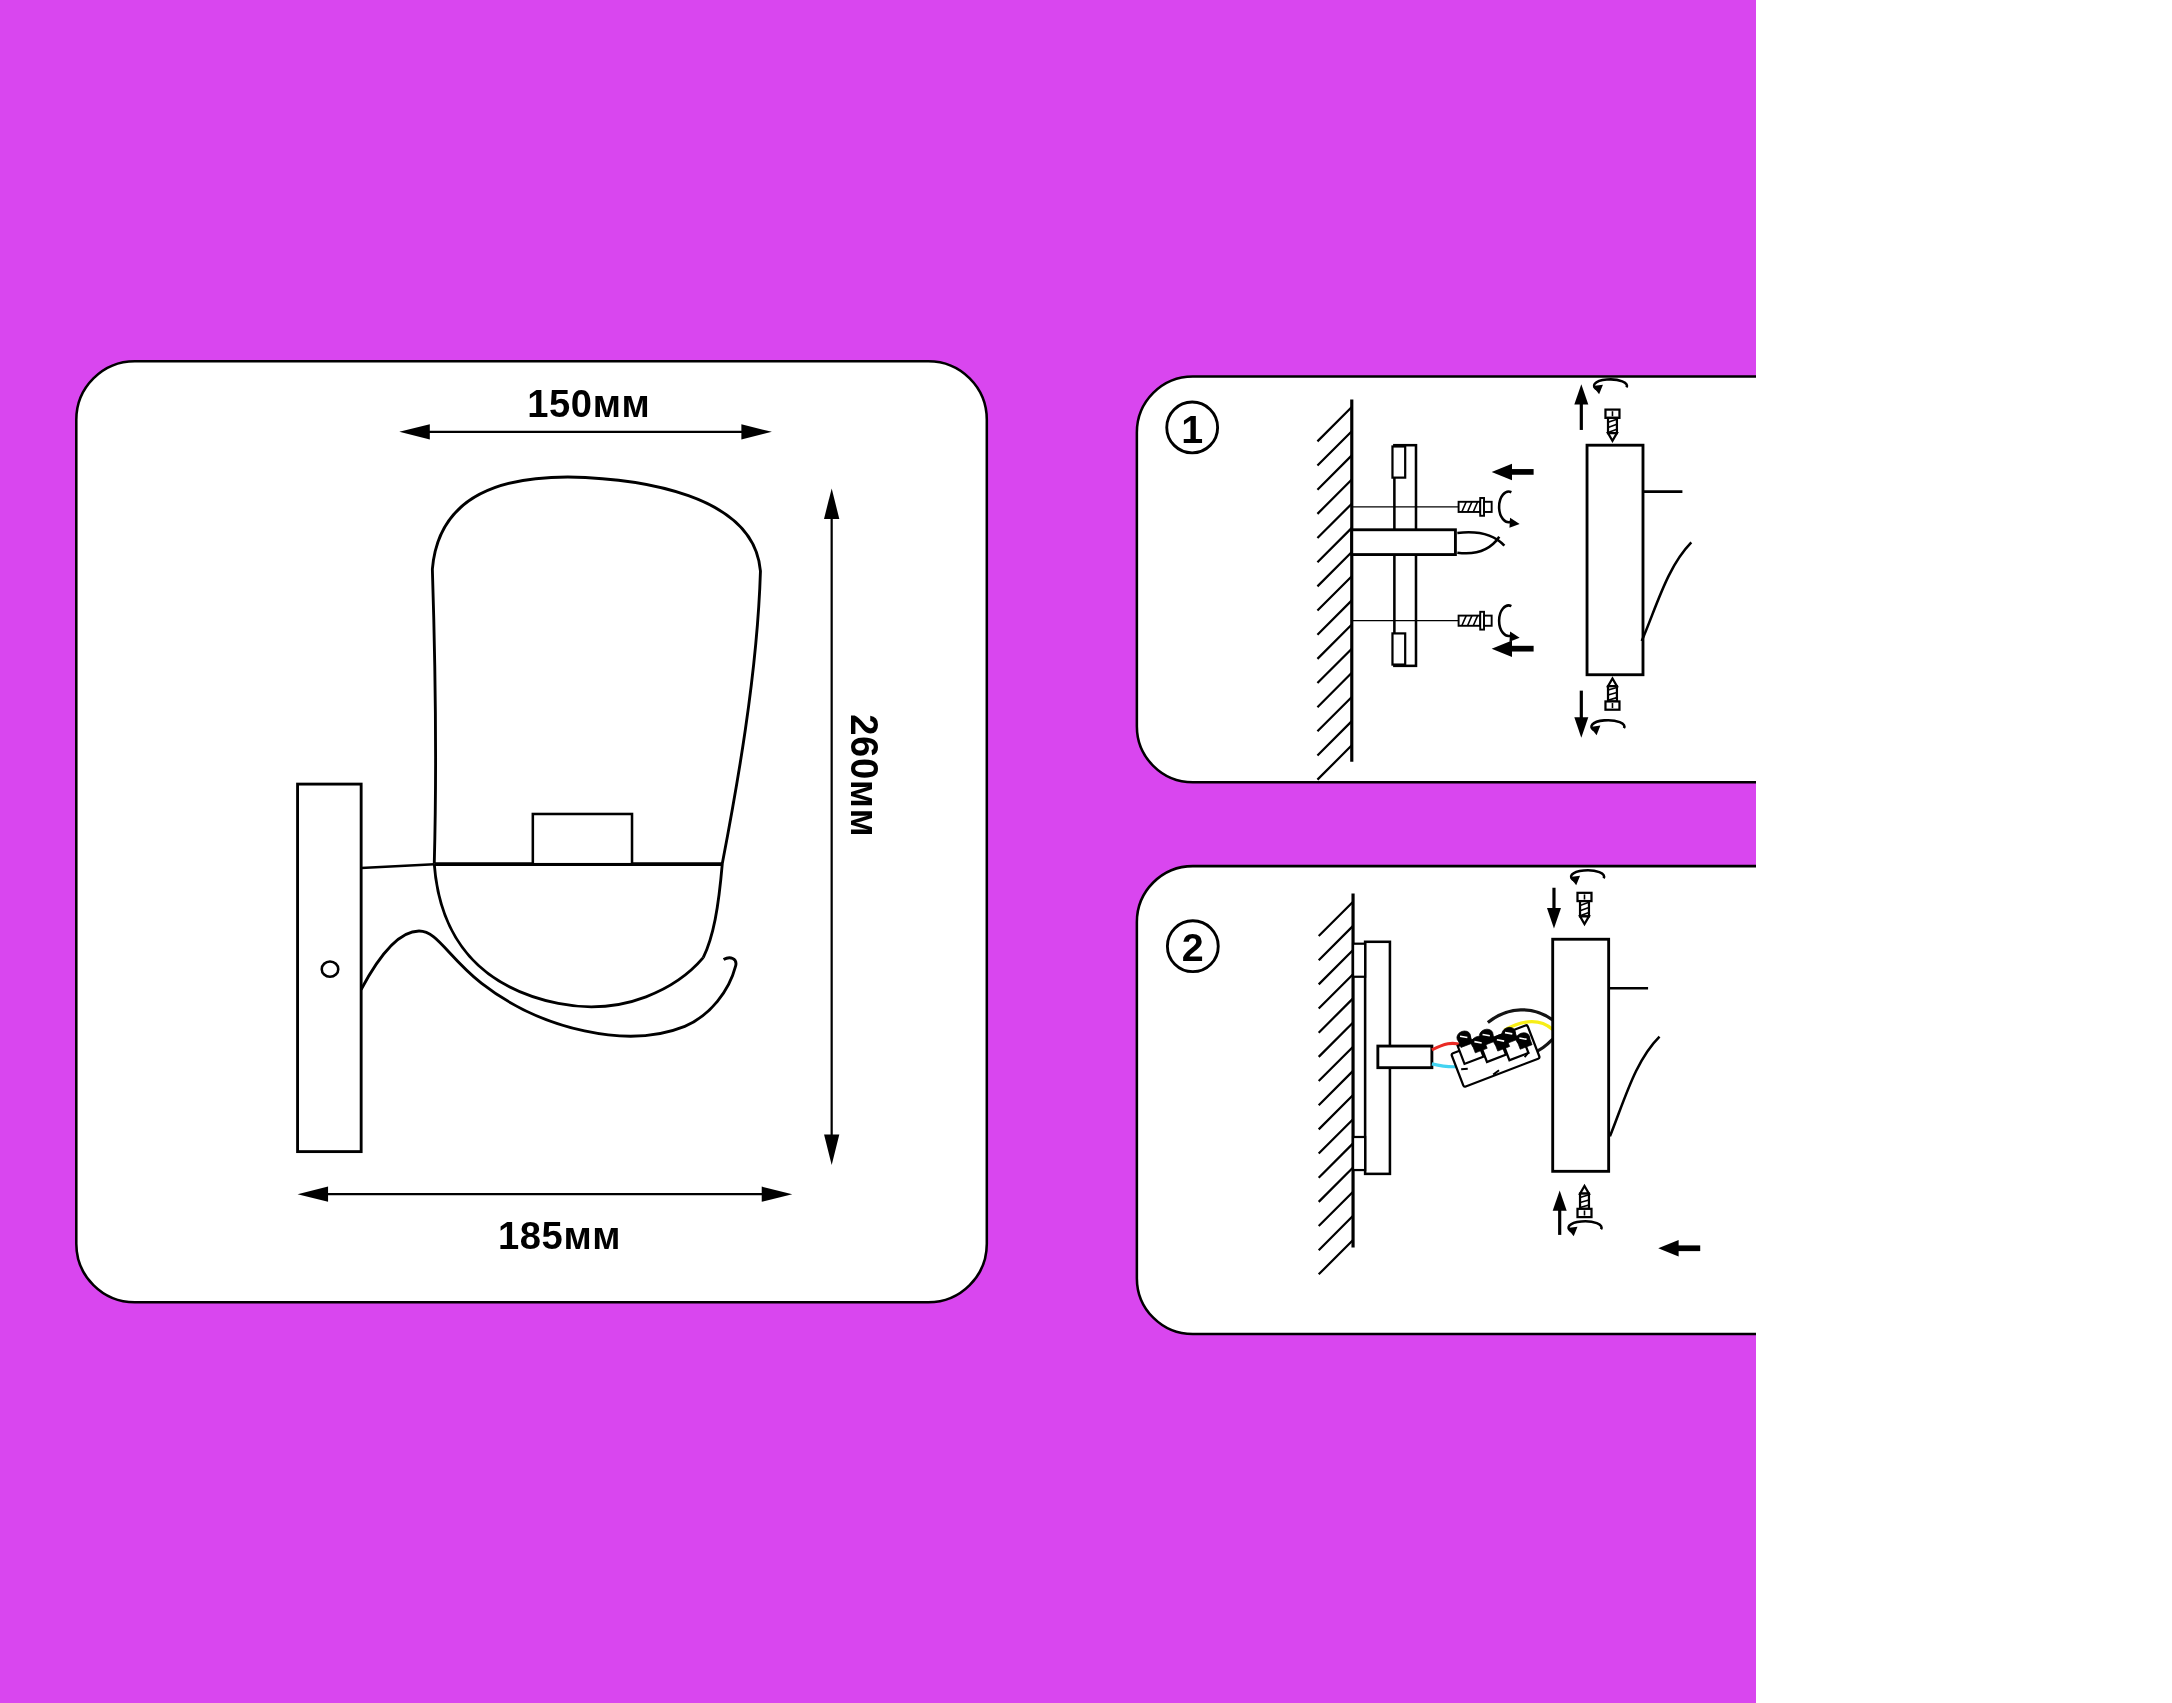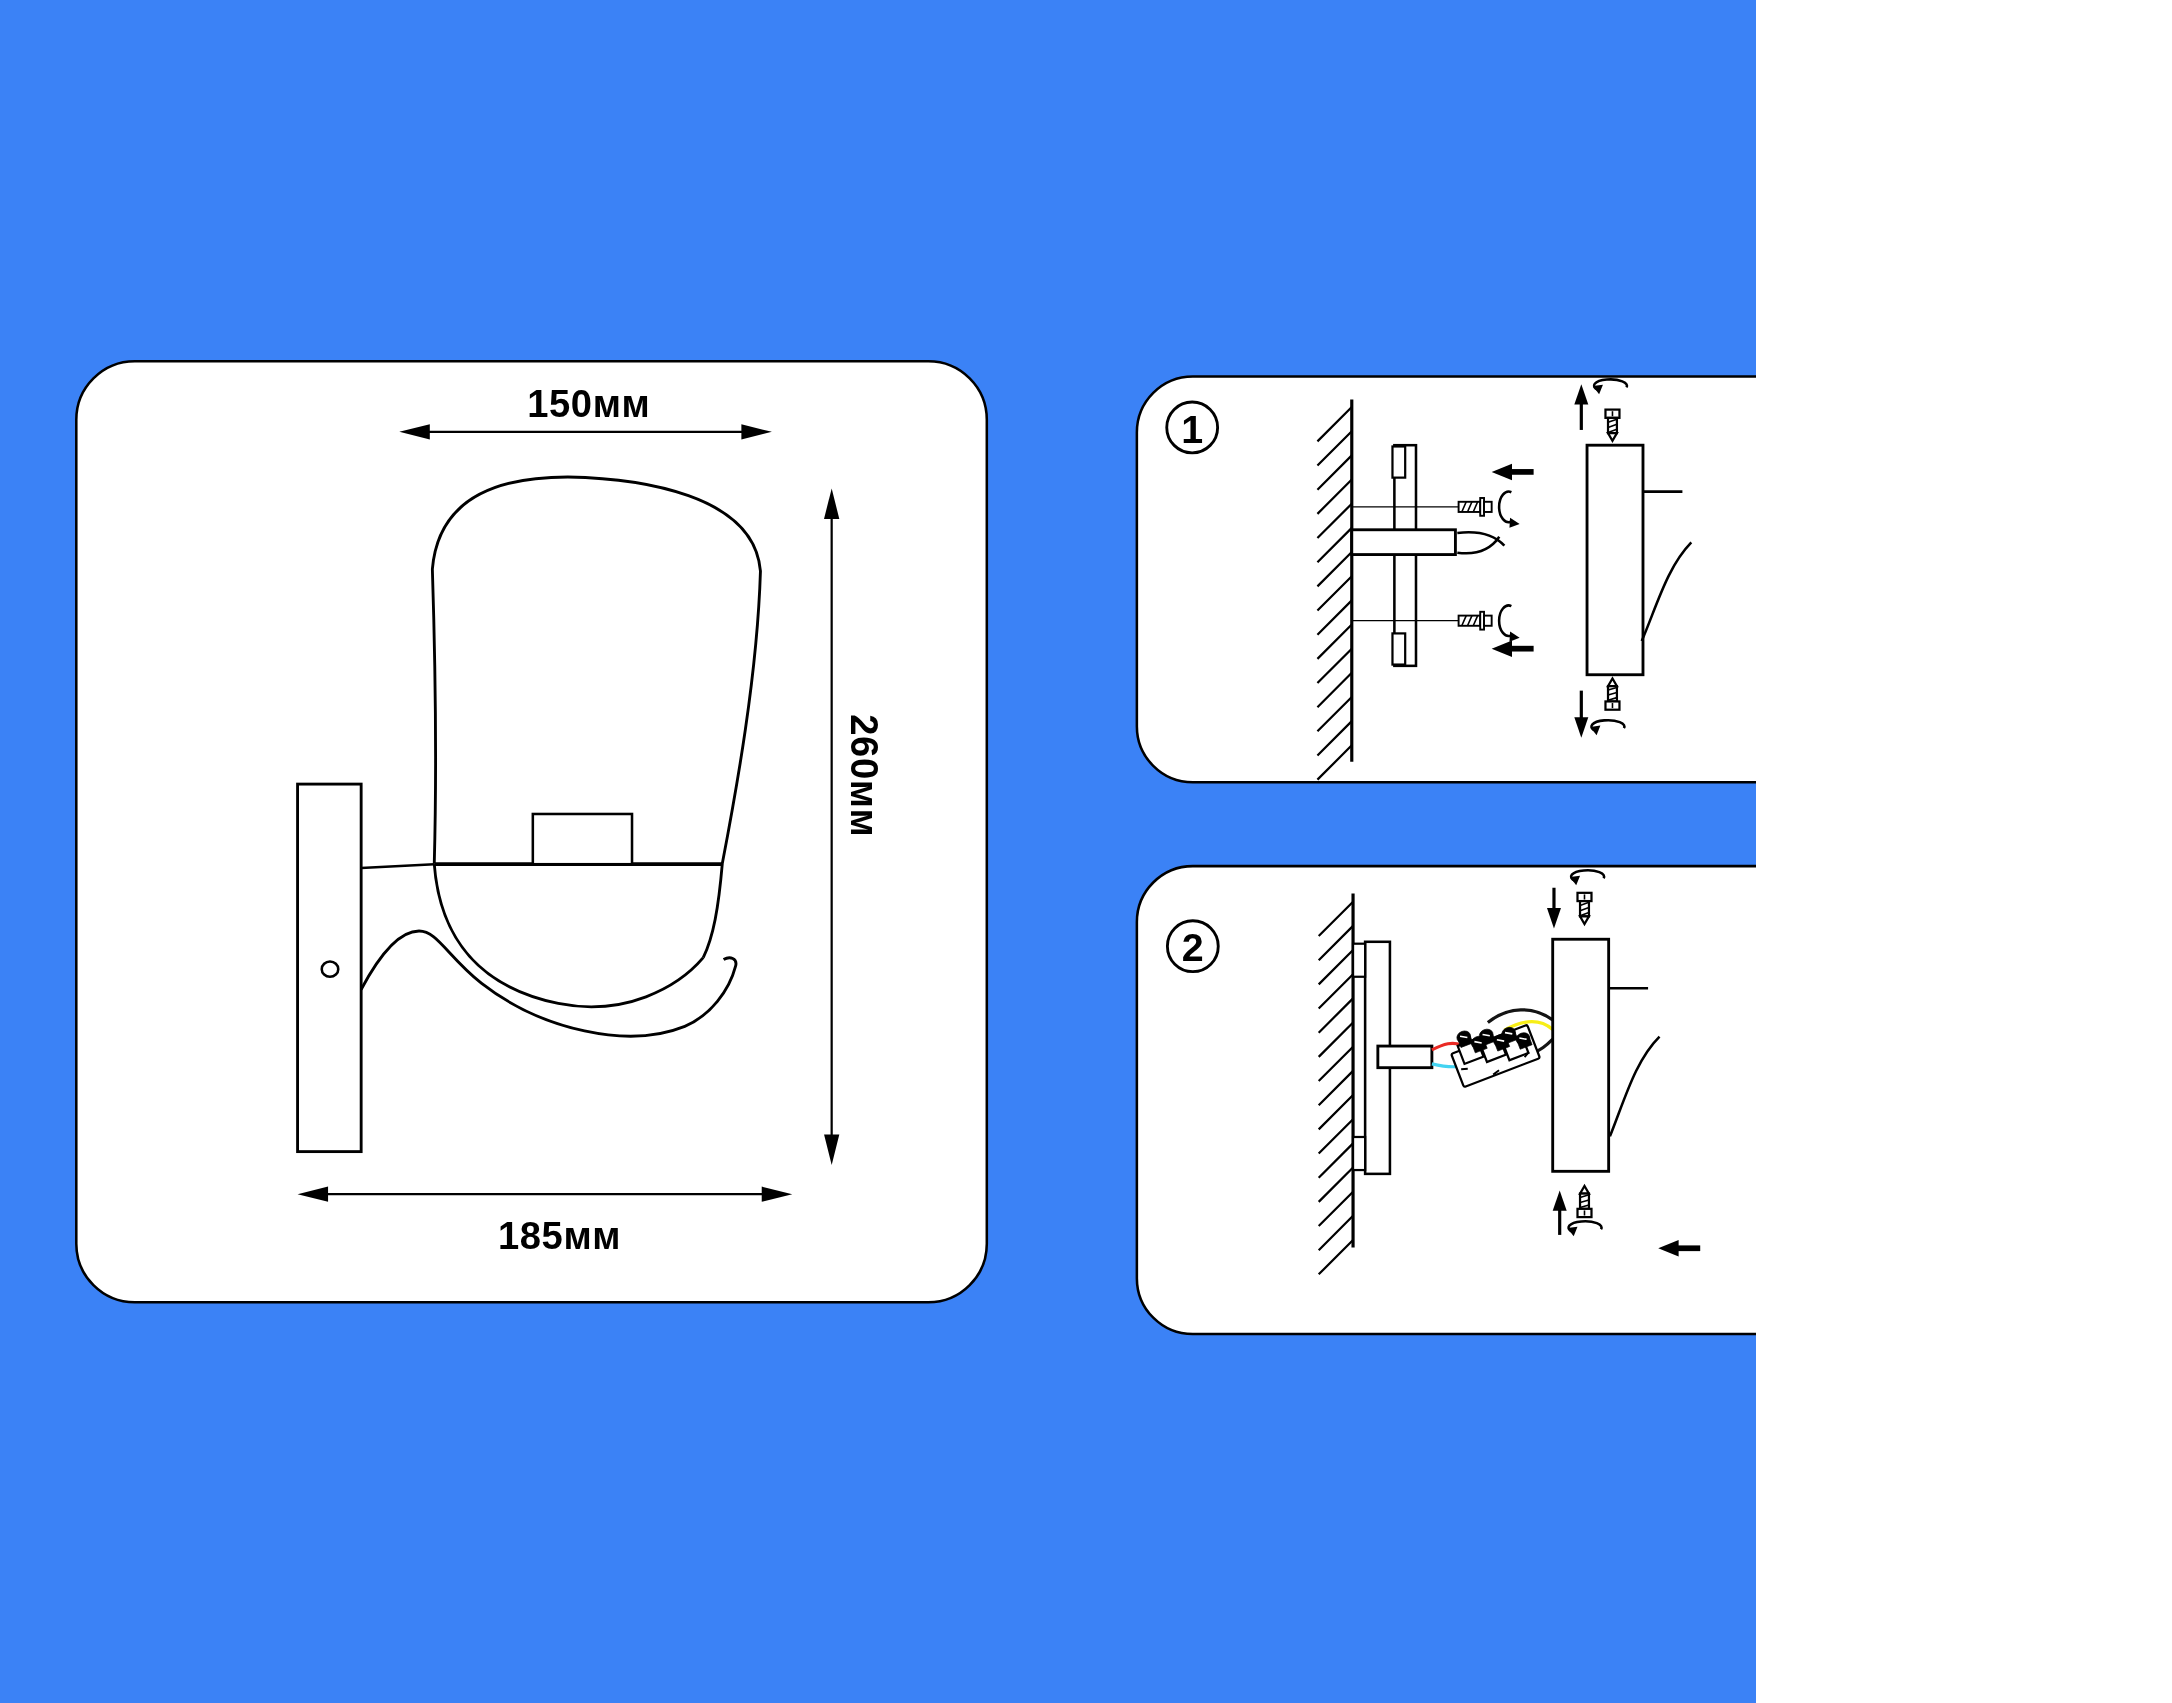--- a/index.html
+++ b/index.html
@@ -1,16 +1,16 @@
 <!DOCTYPE html>
 <html style="font-size:10.2px"><head>
 <meta charset="utf-8">
 <style>
   html,body{margin:0;padding:0;background:#ffffff;}
-  .stage{position:relative;width:1756px;height:1703px;background:#3b82f6;overflow:hidden;}
+  .stage{position:relative;width:1756px;height:1703px;background:#d946ef;overflow:hidden;}
   svg{display:block;}
   text{font-family:"Liberation Sans",sans-serif;fill:#000;}
   .dim-label{font-size:60px;font-weight:700;letter-spacing:1px;}
   .badge-label{font-size:62px;font-weight:700;}
 </style>
 </head>
 <body>
 
 <div class="stage">
 <svg width="2172" height="1703" viewBox="0 0 3416 2678">

